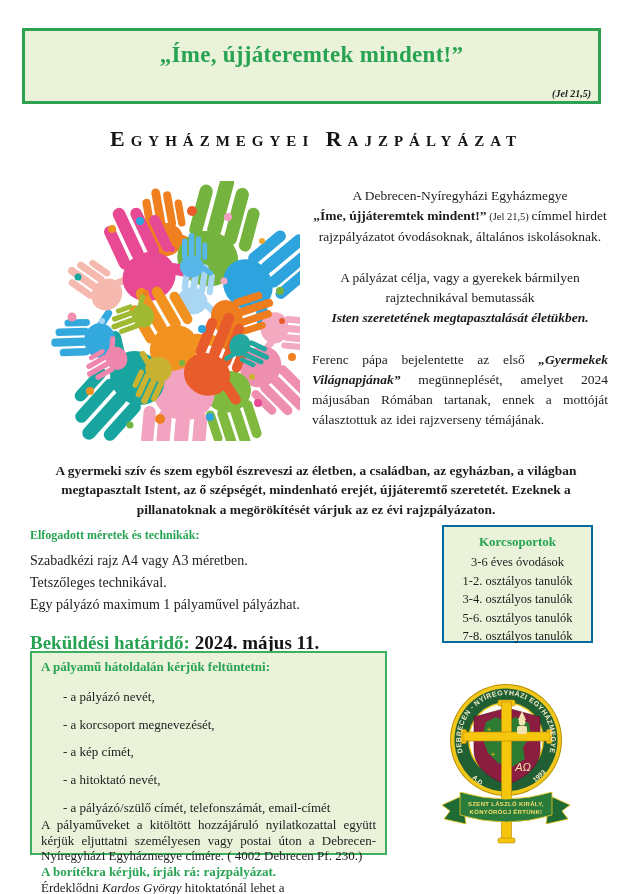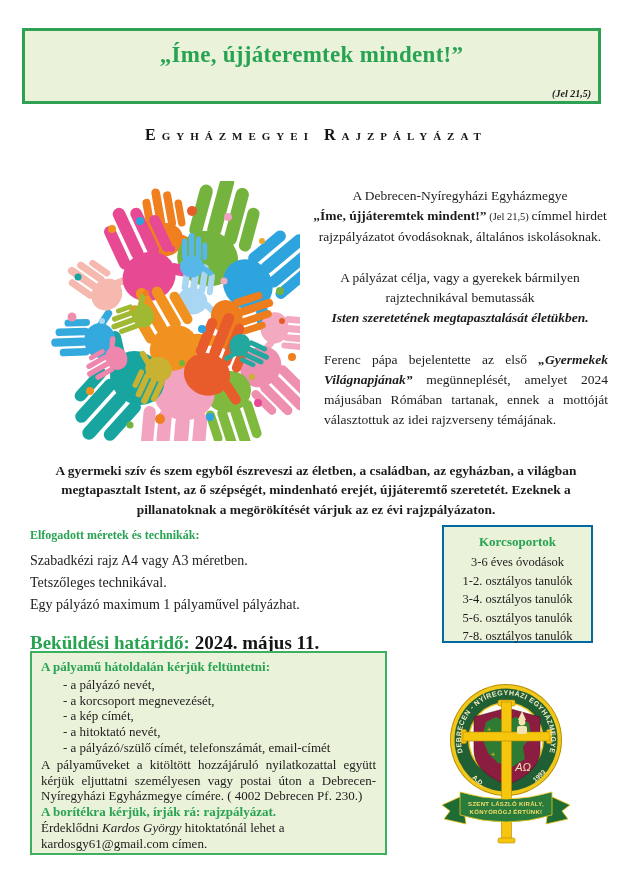--- a/index.html
+++ b/index.html
@@ -7,29 +7,29 @@
         font-family:"Liberation Serif",serif;color:#1c1c1c;}
 
   
   .header-box{position:absolute;left:22px;top:28px;width:579px;height:76px;box-sizing:border-box;
               background:#eaf2da;border:3px solid #2ea152;text-align:center;}
   .header-title{margin-top:11px;font-size:23px;font-weight:bold;color:#27a352;letter-spacing:.3px;}
   .header-ref{position:absolute;right:7px;bottom:2px;font-size:10px;font-style:italic;font-weight:bold;color:#1c1c1c;}
 
   
   .main-title{position:absolute;left:0;top:126px;width:100%;text-align:center;
-              font-variant:small-caps;font-weight:bold;font-size:16px;letter-spacing:6px;color:#151515;}
+              font-variant:small-caps;font-weight:bold;font-size:22px;letter-spacing:6px;color:#151515;}
 
   
   .hands{position:absolute;left:42px;top:181px;}
 
   
   .intro{position:absolute;left:312px;top:186px;width:296px;font-size:13.5px;line-height:1.5;text-align:center;}
   .intro p{margin:0 0 21px 0;}
-  .intro p.p3{text-align:justify;margin-bottom:0;margin-left:12px;}
+  .intro p.p3{text-align:justify;margin-bottom:0;}
   .block{display:block;}
   .ref-small{font-size:10.5px;}
   .p2-em{display:block;font-weight:bold;font-style:italic;}
 
   
   .highlight{position:absolute;left:24px;top:461px;width:584px;text-align:center;
              font-weight:bold;font-size:13.4px;line-height:1.45;}
 
   
   .specs{position:absolute;left:30px;top:528px;width:405px;font-size:14px;}
@@ -40,22 +40,22 @@
 
   
   .age-box{position:absolute;left:442px;top:525px;width:151px;height:118px;box-sizing:border-box;
            background:#eaf2da;border:2px solid #0369a1;text-align:center;padding-top:7px;}
   .age-title{color:#27a352;font-weight:bold;font-size:13px;margin-bottom:3px;}
   .age-item{font-size:12.5px;line-height:18.6px;}
 
   
   .sub-box{position:absolute;left:30px;top:651px;width:357px;height:204px;box-sizing:border-box;
            background:#eaf2da;border:2.5px solid #3cb05f;padding:6px 9px;font-size:13px;line-height:15.8px;}
-  .sub-heading{color:#27a352;font-weight:bold;font-size:13px;margin-bottom:2px;}
-  .sub-item{padding-left:22px;}
+  .sub-heading{color:#27a352;font-weight:bold;font-size:13px;margin-bottom:14px;}
+  .sub-item{padding-left:22px;margin-top:12px;}
   .sub-para{text-align:justify;margin-top:1px;}
   .sub-envelope{color:#27a352;font-weight:bold;}
   .sub-contact{text-align:left;}
 
   
   .crest{position:absolute;left:436px;top:674px;}
 </style>
 </head>
 <body>
 

